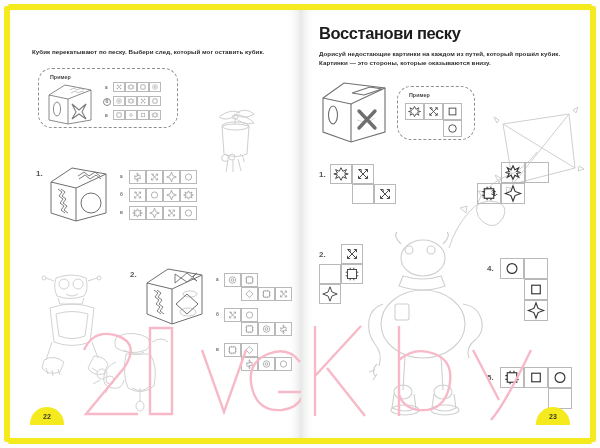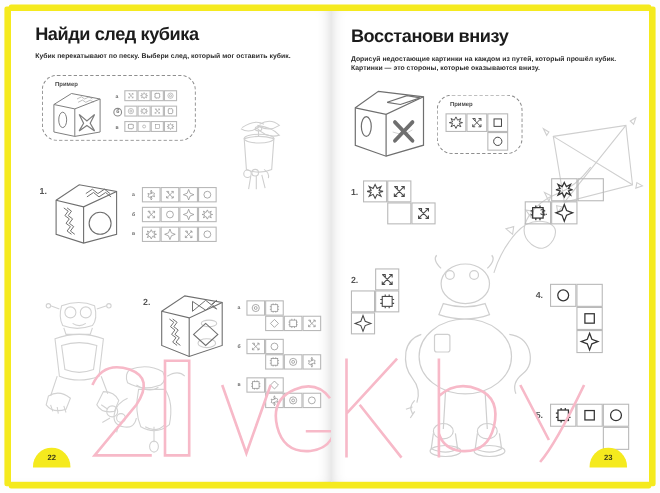--- a/index.html
+++ b/index.html
@@ -69,21 +69,20 @@
 
 <div id="book">
 
   <div class="edge-top"></div>
   <div class="edge-bottom"></div>
   <div class="edge-left"></div>
   <div class="edge-right"></div>
 
   <div class="page page-left">
 
-    <div class="title" style="left:22px;top:12px;">Найди след кубика</div>
     <div class="subtitle" style="left:22px;top:38px;width:258px;">Кубик перекатывают по песку. Выбери след, который мог оставить кубик.</div>
 
     <div class="example" style="left:28px;top:58px;width:140px;height:60px;"></div>
     <div class="example-label" style="left:40px;top:64px;">Пример</div>
 
     <svg class="art" style="left:36px;top:72px;" width="48" height="44" viewBox="0 0 48 44">
       <g fill="none" stroke="#7d7d7d" stroke-width="0.9">
         <path d="M3 13 L19 3 L45 8 L45 38 L22 42 L3 38 Z"></path>
         <path d="M3 13 L22 17 L45 8"></path>
           <path d="M22 17 L22 42"></path>
@@ -507,21 +506,21 @@
         <path d="M170 40 l22 62 22-62"></path>
         <path d="M268 52 q-12-16-32-8 q-22 9-16 34 q6 24 30 22 q18-2 22-18 h-26"></path>
       </g>
     </svg>
 
     <div class="pagenum left">22</div>
   </div>
 
   <div class="page page-right">
 
-    <div class="title" style="left:18px;top:14px;">Восстанови внизу</div>
+    <div class="title" style="left:18px;top:14px;">Восстанови песку</div>
     <div class="subtitle" style="left:18px;top:40px;width:254px;">Дорисуй недостающие картинки на каждом из путей, который прошёл кубик. Картинки — это стороны, которые оказываются внизу.</div>
 
     <svg class="art" style="left:18px;top:70px;" width="70" height="68" viewBox="0 0 70 68">
       <g fill="none" stroke="#6f6f6f" stroke-width="1.1">
         <path d="M4 18 L25 3 L66 8 L66 52 L32 62 L4 52 Z"></path>
         <path d="M4 18 L32 24 L66 8"></path>
           <path d="M32 24 L32 62"></path>
         <ellipse cx="14" cy="35" rx="4.5" ry="9"></ellipse>
         <path d="M33 13 l18-6 12 2 -18 6 Z"></path>
         <path d="M40 31 L56 48 M56 31 L40 48" stroke-width="3.4" stroke-linecap="round"></path>

